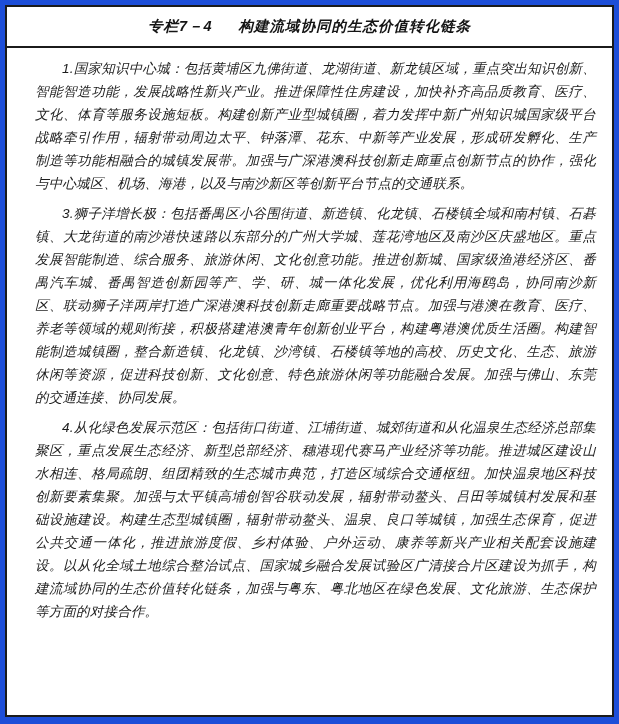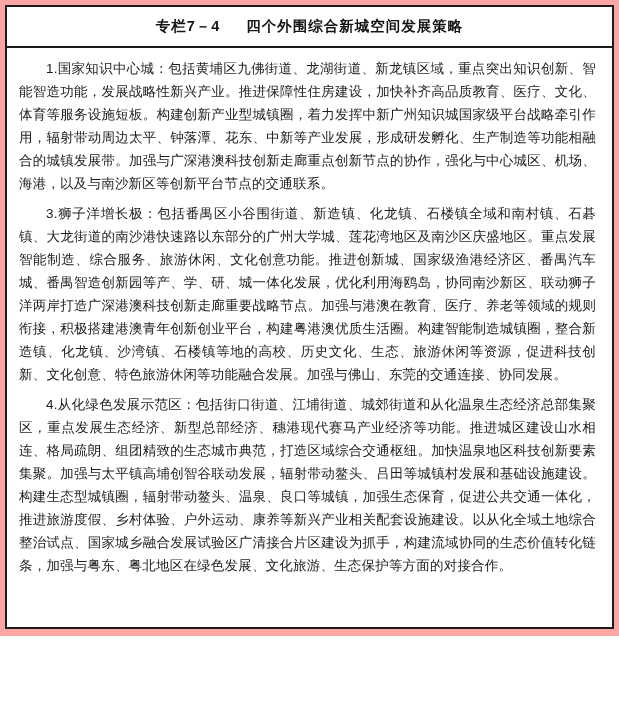--- a/index.html
+++ b/index.html
@@ -6,23 +6,24 @@
     margin: 0;
     padding: 0;
     background: #ffffff;
     width: 619px;
     height: 724px;
     font-family: "Liberation Sans", "DejaVu Sans", sans-serif;
   }
   .page {
     position: relative;
     width: 619px;
-    height: 636px;
-    background: #fca5a5;
+    height: 724px;
+    background: #1d4ed8;
     overflow: hidden;
+    font-style: italic;
   }
   .panel {
     position: absolute;
     left: 5px;
     top: 5px;
     right: 5px;
     bottom: 7px;
     border: 2px solid #1b1b1b;
     background: #ffffff;
     box-sizing: border-box;
@@ -39,21 +40,21 @@
     font-size: 14.5px;
     font-weight: bold;
     color: #141414;
     letter-spacing: 1px;
   }
   .panel-title-row .title-tag {
     margin-right: 26px;
   }
   .panel-body {
     flex: 1 1 auto;
-    padding: 9px 16px 8px 12px;
+    padding: 9px 16px 8px 28px;
     overflow: hidden;
   }
   .panel-body p {
     margin: 0 0 7px 0;
     text-indent: 2em;
     font-size: 13.5px;
     line-height: 23px;
     color: #1c1c1c;
     text-align: justify;
     text-justify: inter-ideograph;
@@ -64,21 +65,21 @@
     margin-bottom: 0;
   }
 </style>
 </head>
 <body>
 
 <div class="page">
   <div class="panel">
     <div class="panel-title-row">
       <span class="title-tag">专栏7－4</span>
-      <span class="title-text">四个外围综合新城空间发展策略</span>
+      <span class="title-text">构建流域协同的生态价值转化链条</span>
     </div>
     <div class="panel-body">
       <p>1.国家知识中心城：包括黄埔区九佛街道、龙湖街道、新龙镇区域，重点突出知识创新、智能智造功能，发展战略性新兴产业。推进保障性住房建设，加快补齐高品质教育、医疗、文化、体育等服务设施短板。构建创新产业型城镇圈，着力发挥中新广州知识城国家级平台战略牵引作用，辐射带动周边太平、钟落潭、花东、中新等产业发展，形成研发孵化、生产制造等功能相融合的城镇发展带。加强与广深港澳科技创新走廊重点创新节点的协作，强化与中心城区、机场、海港，以及与南沙新区等创新平台节点的交通联系。</p>
       <p>3.狮子洋增长极：包括番禺区小谷围街道、新造镇、化龙镇、石楼镇全域和南村镇、石碁镇、大龙街道的南沙港快速路以东部分的广州大学城、莲花湾地区及南沙区庆盛地区。重点发展智能制造、综合服务、旅游休闲、文化创意功能。推进创新城、国家级渔港经济区、番禺汽车城、番禺智造创新园等产、学、研、城一体化发展，优化利用海鸥岛，协同南沙新区、联动狮子洋两岸打造广深港澳科技创新走廊重要战略节点。加强与港澳在教育、医疗、养老等领域的规则衔接，积极搭建港澳青年创新创业平台，构建粤港澳优质生活圈。构建智能制造城镇圈，整合新造镇、化龙镇、沙湾镇、石楼镇等地的高校、历史文化、生态、旅游休闲等资源，促进科技创新、文化创意、特色旅游休闲等功能融合发展。加强与佛山、东莞的交通连接、协同发展。</p>
       <p>4.从化绿色发展示范区：包括街口街道、江埔街道、城郊街道和从化温泉生态经济总部集聚区，重点发展生态经济、新型总部经济、穗港现代赛马产业经济等功能。推进城区建设山水相连、格局疏朗、组团精致的生态城市典范，打造区域综合交通枢纽。加快温泉地区科技创新要素集聚。加强与太平镇高埔创智谷联动发展，辐射带动鳌头、吕田等城镇村发展和基础设施建设。构建生态型城镇圈，辐射带动鳌头、温泉、良口等城镇，加强生态保育，促进公共交通一体化，推进旅游度假、乡村体验、户外运动、康养等新兴产业相关配套设施建设。以从化全域土地综合整治试点、国家城乡融合发展试验区广清接合片区建设为抓手，构建流域协同的生态价值转化链条，加强与粤东、粤北地区在绿色发展、文化旅游、生态保护等方面的对接合作。</p>
     </div>
   </div>
 </div>
 
 </body></html>

